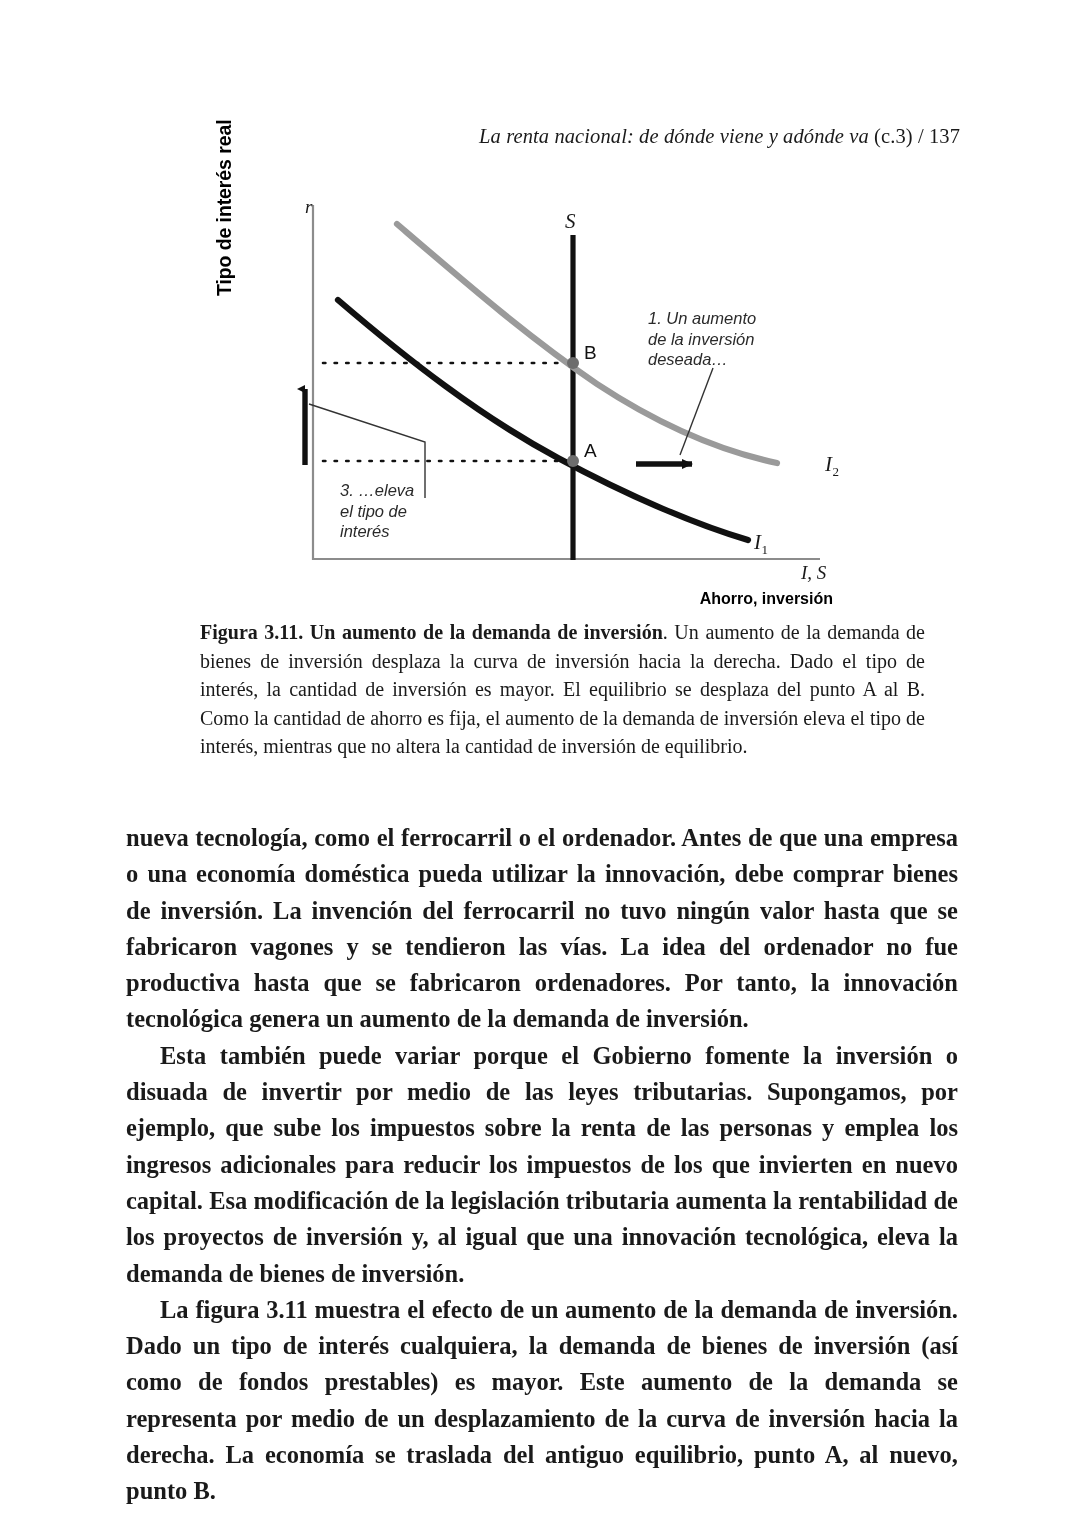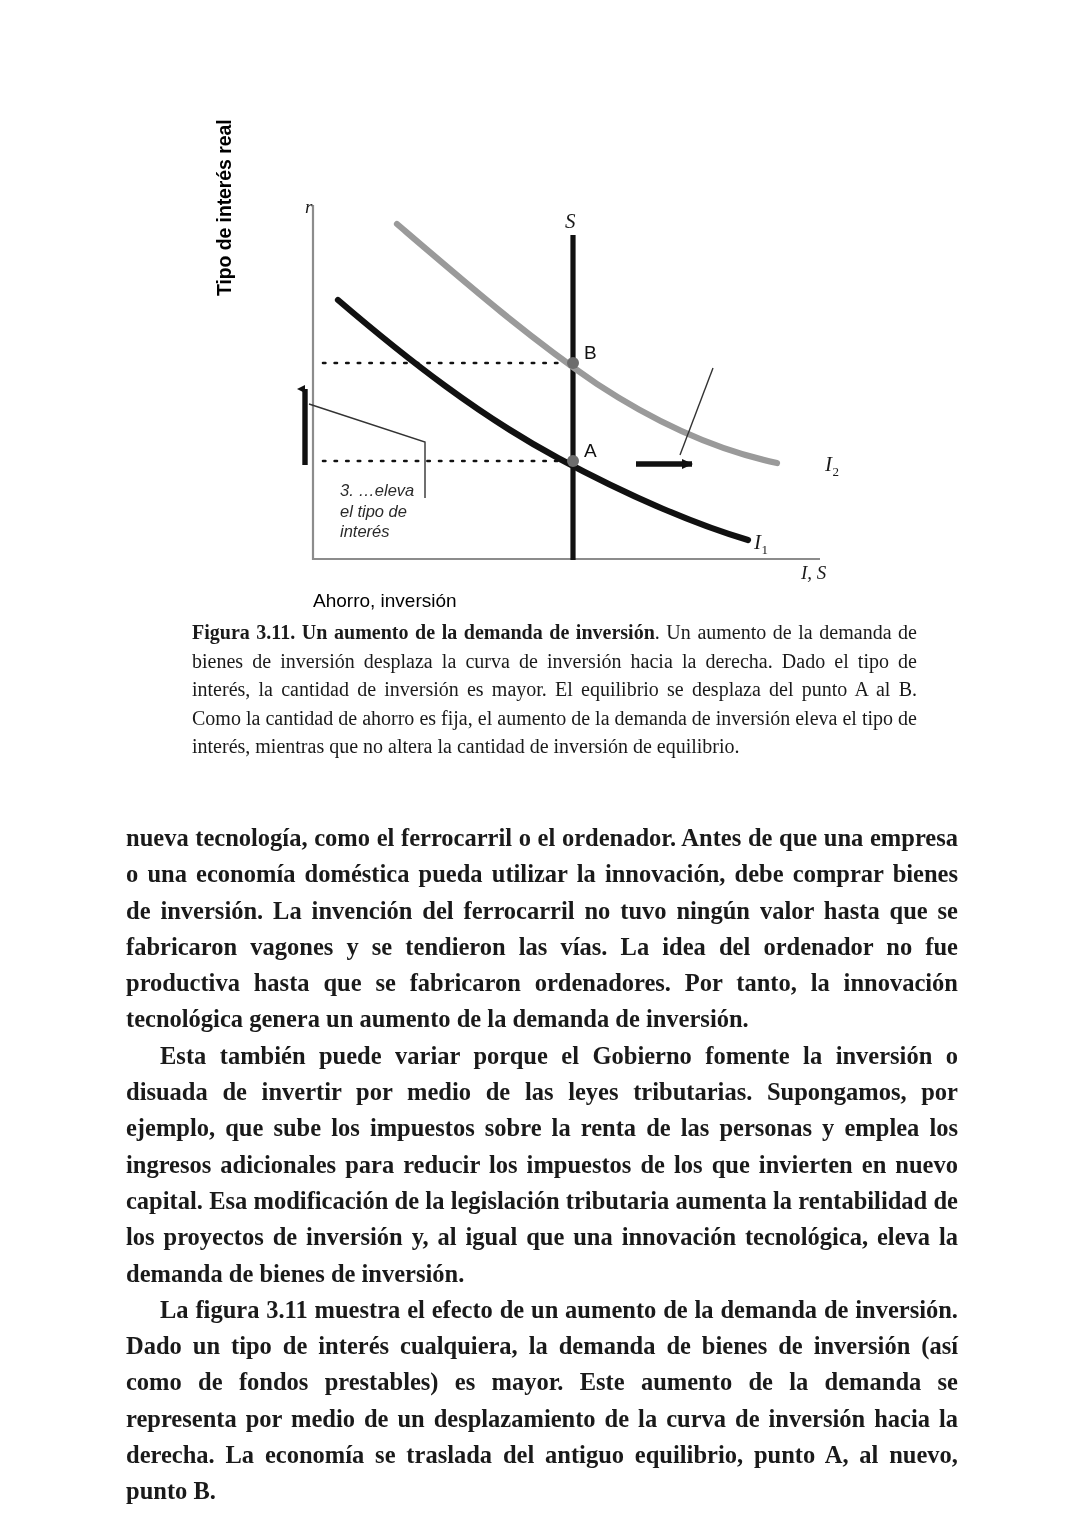--- a/index.html
+++ b/index.html
@@ -72,24 +72,24 @@
     text-align: left;
     color: #000;
   }
 
   
   .xaxis-title {
     position: absolute;
     left: 313px;
     top: 590px;
     width: 520px;
-    text-align: left;
-    font-family: "Liberation Sans", sans-serif;
-    font-weight: normal;
-    font-size: 19px;
+    text-align: right;
+    font-family: "Liberation Sans", sans-serif;
+    font-weight: bold;
+    font-size: 16px;
     color: #000;
   }
 
   
   .ctext {
     position: absolute;
     white-space: pre;
     color: #1a1a1a;
   }
   .axis-var {
@@ -119,21 +119,21 @@
     font-family: "Liberation Sans", sans-serif;
     font-style: italic;
     font-size: 16.5px;
     line-height: 20.5px;
     color: #2a2a2a;
   }
 
   
   .caption {
     position: absolute;
-    left: 192px;
+    left: 200px;
     top: 618px;
     width: 725px;
     font-family: "Liberation Serif", serif;
     font-size: 20px;
     line-height: 28.5px;
     text-align: justify;
     text-justify: inter-word;
   }
   .caption .cap-lead {
     font-weight: bold;
@@ -157,20 +157,24 @@
   }
   .body-text p.indent {
     text-indent: 34px;
   }
 </style>
 </head>
 <body>
 
 <div class="page">
 
+  <div class="running-head">
+    <span class="rh-title">La renta nacional: de dónde viene y adónde va</span>
+    <span class="rh-folio">(c.3)  /  137</span>
+  </div>
 
   <div class="figure-block">
 
     <div class="ylabel">Tipo de interés real</div>
 
     <div class="chart-area">
       <svg class="chart-svg" width="740" height="400" viewBox="0 0 740 400">
 
         <defs>
           <marker id="arrowUp" markerWidth="10" markerHeight="10" refX="5" refY="8" orient="auto" markerUnits="userSpaceOnUse">
@@ -214,20 +218,23 @@
       <span class="ctext axis-var" style="left:385px; top:29px; font-size:21px;">S</span>
 
       <span class="ctext point-label" style="left:404px; top:162px;">B</span>
 
       <span class="ctext point-label" style="left:404px; top:260px;">A</span>
 
       <span class="ctext curve-label" style="left:574px; top:350px;text-align:right;"><span>I</span><sub>1</sub></span>
 
       <span class="ctext curve-label" style="left:603px; top:272px;margin-left:42px;"><span>I</span><sub>2</sub></span>
 
+      <span class="ctext annot" style="left:468px; top:128px;">1. Un aumento
+de la inversión
+deseada…</span>
 
       <span class="ctext annot" style="left:160px; top:300px;">3. …eleva
 el tipo de
 interés</span>
     </div>
 
     <div class="xaxis-title">Ahorro, inversión</div>
 
     <div class="caption">
       <span class="cap-lead">Figura 3.11. Un aumento de la demanda de inversión</span><span>. Un aumento de la demanda de bienes de inversión desplaza la curva de inversión hacia la derecha. Dado el tipo de interés, la cantidad de inversión es mayor. El equilibrio se desplaza del punto A al B. Como la cantidad de ahorro es fija, el aumento de la demanda de inversión eleva el tipo de interés, mientras que no altera la cantidad de inversión de equilibrio.</span>

